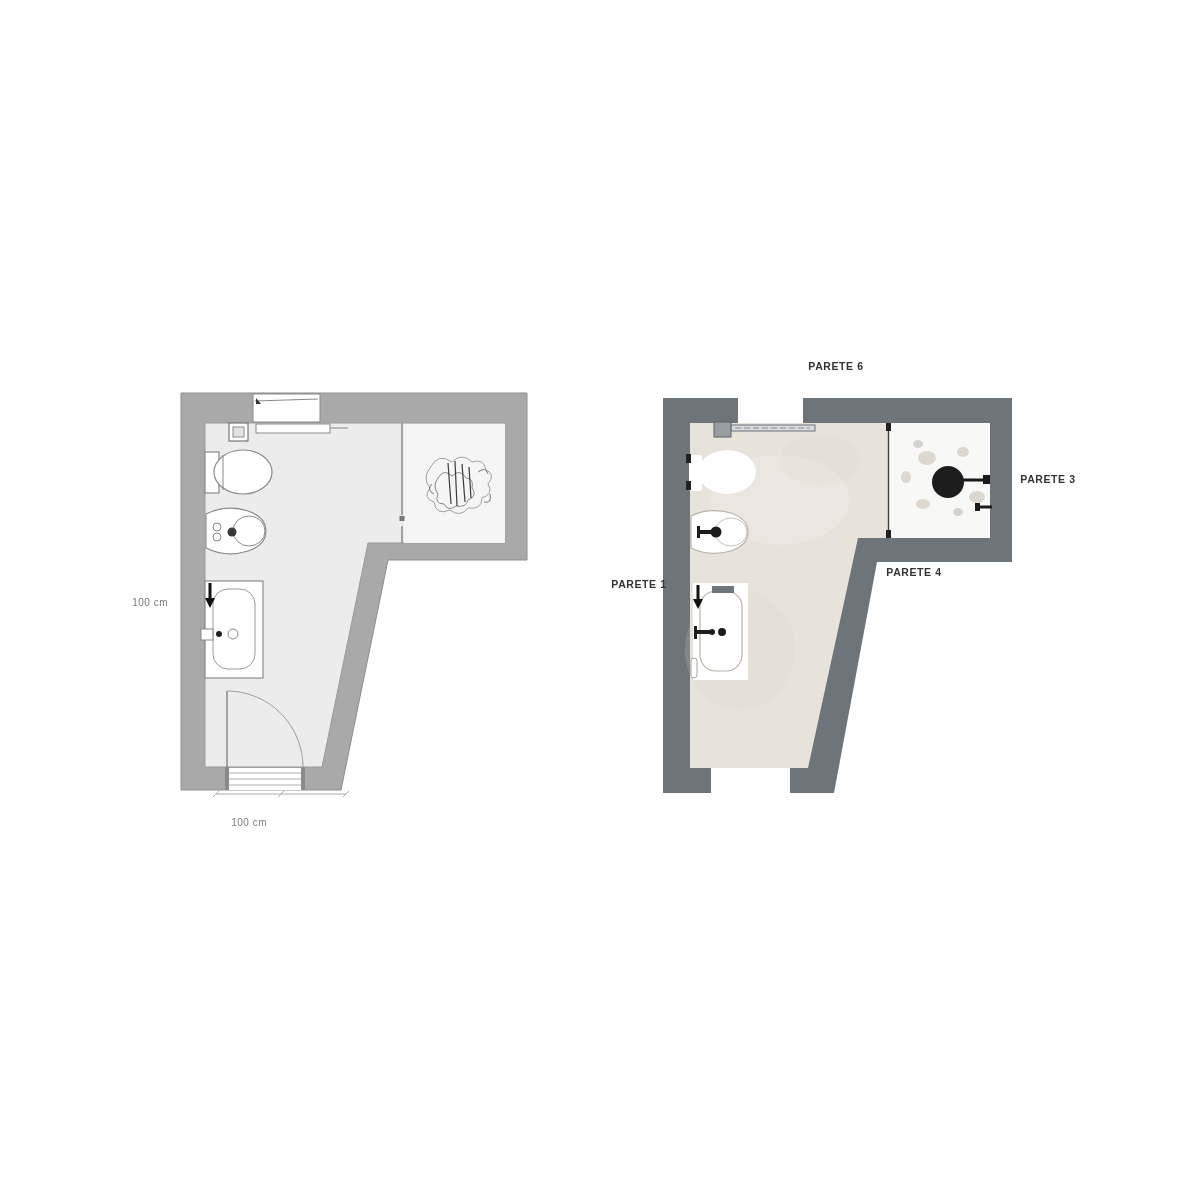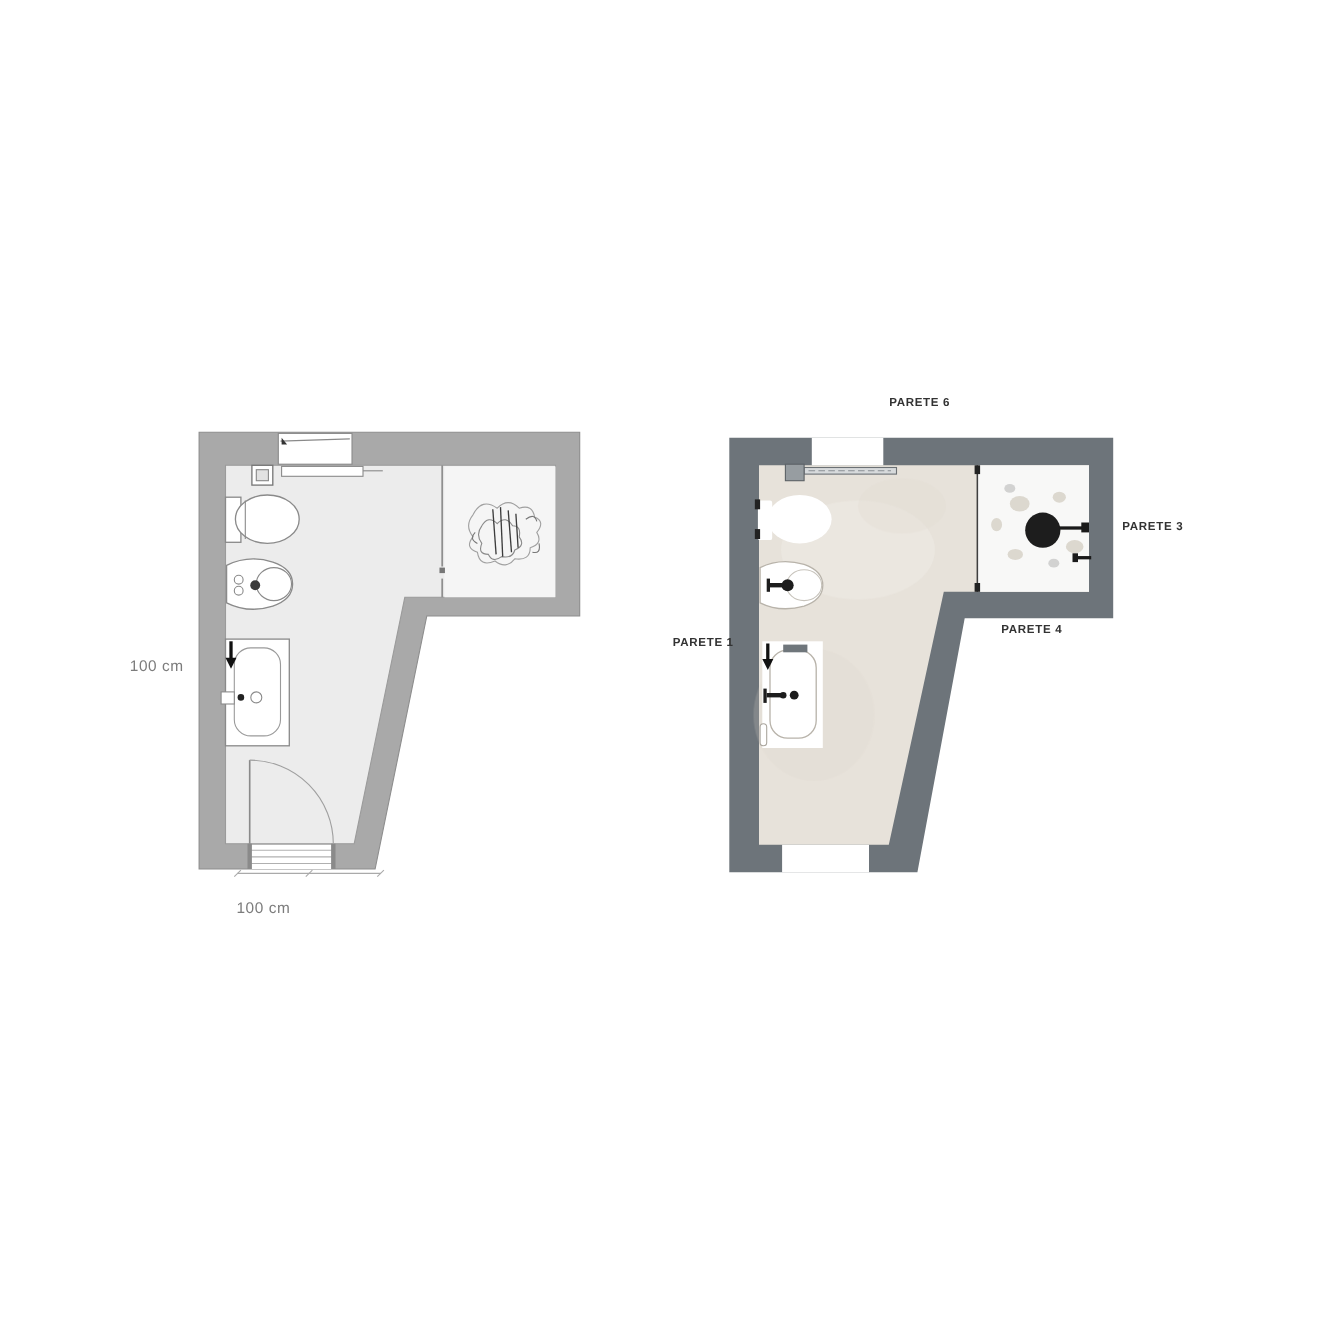--- a/index.html
+++ b/index.html
@@ -18,25 +18,25 @@
     font-size:10.5px;
     font-weight:700;
     letter-spacing:.6px;
     color:#333333;
     text-align:center;
     white-space:nowrap;
   }
   .dim-label{
     position:absolute;
     font-family:"Liberation Sans", sans-serif;
-    font-size:14px;
+    font-size:10px;
     font-weight:400;
     letter-spacing:.5px;
     color:#7c7c7c;
-    text-align:left;
+    text-align:right;
     white-space:nowrap;
   }
 </style>
 </head>
 <body>
 
 <div class="canvas">
 
 <svg width="1200" height="1200" viewBox="0 0 1200 1200">
 
@@ -209,17 +209,17 @@
 </svg>
 
 <div class="dim-label" style="left:118px;top:597px;width:50px;">100 cm</div>
 
 <div class="dim-label" style="left:215px;top:817px;width:52px;">100 cm</div>
 
 <div class="plan-label" style="left:800px;top:360px;width:72px;">PARETE 6</div>
 
 <div class="plan-label" style="left:1018px;top:473px;width:60px;text-align:center;">PARETE 3</div>
 
-<div class="plan-label" style="left:906px;top:566px;width:64px;">PARETE 4</div>
-
-<div class="plan-label" style="left:611px;top:578px;width:56px;text-align:right;">PARETE 1</div>
+<div class="plan-label" style="left:882px;top:566px;width:64px;">PARETE 4</div>
+
+<div class="plan-label" style="left:611px;top:578px;width:56px;">PARETE 1</div>
 
 </div>
 
 </body></html>

